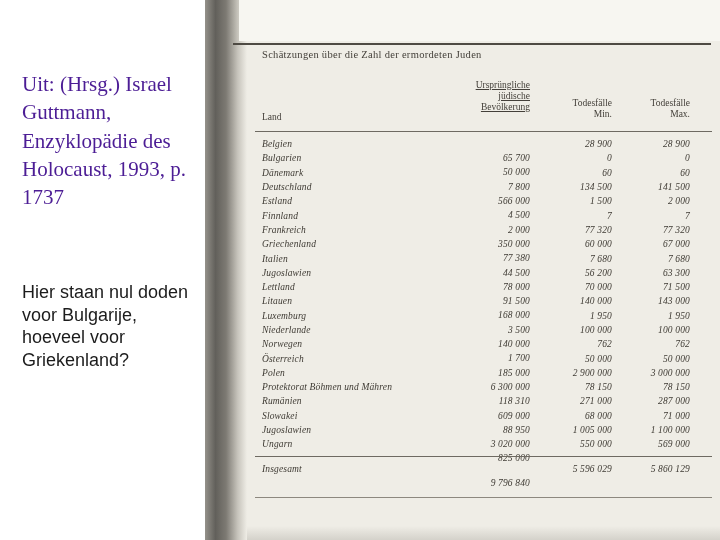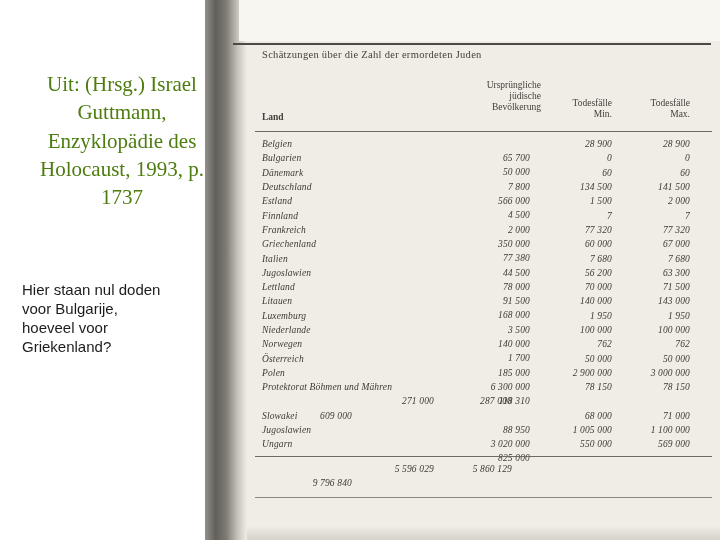--- a/index.html
+++ b/index.html
@@ -5,28 +5,27 @@
   html, body { margin:0; padding:0; }
   body {
     width:720px; height:540px; position:relative; overflow:hidden;
     background:#ffffff;
     font-family:"Liberation Serif", serif;
   }
 
   
   .citation {
     position:absolute; left:22px; top:70px; width:200px;
-    font-size:21px; line-height:1.35; color:#4d7c0f;
+    font-size:21px; line-height:1.35; color:#4c1d95;
     white-space:pre-line;
-    text-align:center;
   }
   .note {
     position:absolute; left:22px; top:281px; width:190px;
     font-family:"Liberation Sans", sans-serif;
-    font-size:15px; line-height:1.26; color:#1c1c1c;
+    font-size:18px; line-height:1.26; color:#1c1c1c;
     white-space:pre-line;
   }
 
   
   .scan {
     position:absolute; left:205px; top:0; width:604px; height:540px;
     background:#efede6;
   }
   .spine {
     position:absolute; left:0; top:0; width:42px; height:540px;
@@ -50,22 +49,22 @@
 
   .scan-title {
     position:absolute; left:57px; top:49px;
     font-size:10.5px; letter-spacing:0.3px; color:#44403a;
   }
 
   .hdr {
     position:absolute; font-size:9.5px; line-height:11px;
     color:#44403a; text-align:right;
   }
-  .hdr-land { left:57px;  top:112px; text-align:left;font-weight:bold; }
-  .hdr-pop  { left:236px; top:80px;  width:100px; }
+  .hdr-land { left:57px;  top:112px; text-align:left; }
+  .hdr-pop  { left:225px; top:80px;  width:100px;text-decoration:underline; }
   .hdr-min  { left:335px; top:98px;  width:72px;  }
   .hdr-max  { left:411px; top:98px;  width:74px;  }
 
   .tbody { position:absolute; left:57px; top:137px; width:428px; }
   .tfoot { position:absolute; left:57px; top:461px; width:428px; }
   .trow {
     display:flex; height:14.3px; align-items:center;
     font-size:9.5px; color:#3e3a33; letter-spacing:0.15px;font-style:italic;
   }
   .tfoot .trow { height:15.5px; }
@@ -223,20 +222,21 @@
           <span class="cell c-min">2 900 000</span>
           <span class="cell c-max">3 000 000</span>
         </div>
         <div class="trow">
           <span class="cell c-land">Protektorat Böhmen und Mähren</span>
           <span class="cell c-pop">118 310</span>
           <span class="cell c-min">78 150</span>
           <span class="cell c-max">78 150</span>
         </div>
         <div class="trow">
+          <span class="cell c-land">Rumänien</span>
           <span class="cell c-pop">609 000</span>
           <span class="cell c-min">271 000</span>
           <span class="cell c-max">287 000</span>
         </div>
         <div class="trow">
           <span class="cell c-land">Slowakei</span>
           <span class="cell c-pop">88 950</span>
           <span class="cell c-min">68 000</span>
           <span class="cell c-max">71 000</span>
         </div>
@@ -251,20 +251,21 @@
           <span class="cell c-pop">825 000</span>
           <span class="cell c-min">550 000</span>
           <span class="cell c-max">569 000</span>
         </div>
       </div>
 
     <div class="rule rule-totals"></div>
 
     <div class="tfoot">
         <div class="trow">
+          <span class="cell c-land">Insgesamt</span>
           <span class="cell c-pop">9 796 840</span>
           <span class="cell c-min">5 596 029</span>
           <span class="cell c-max">5 860 129</span>
         </div>
       </div>
 
     <div class="rule rule-bottom"></div>
   </div>
 
 </div>

